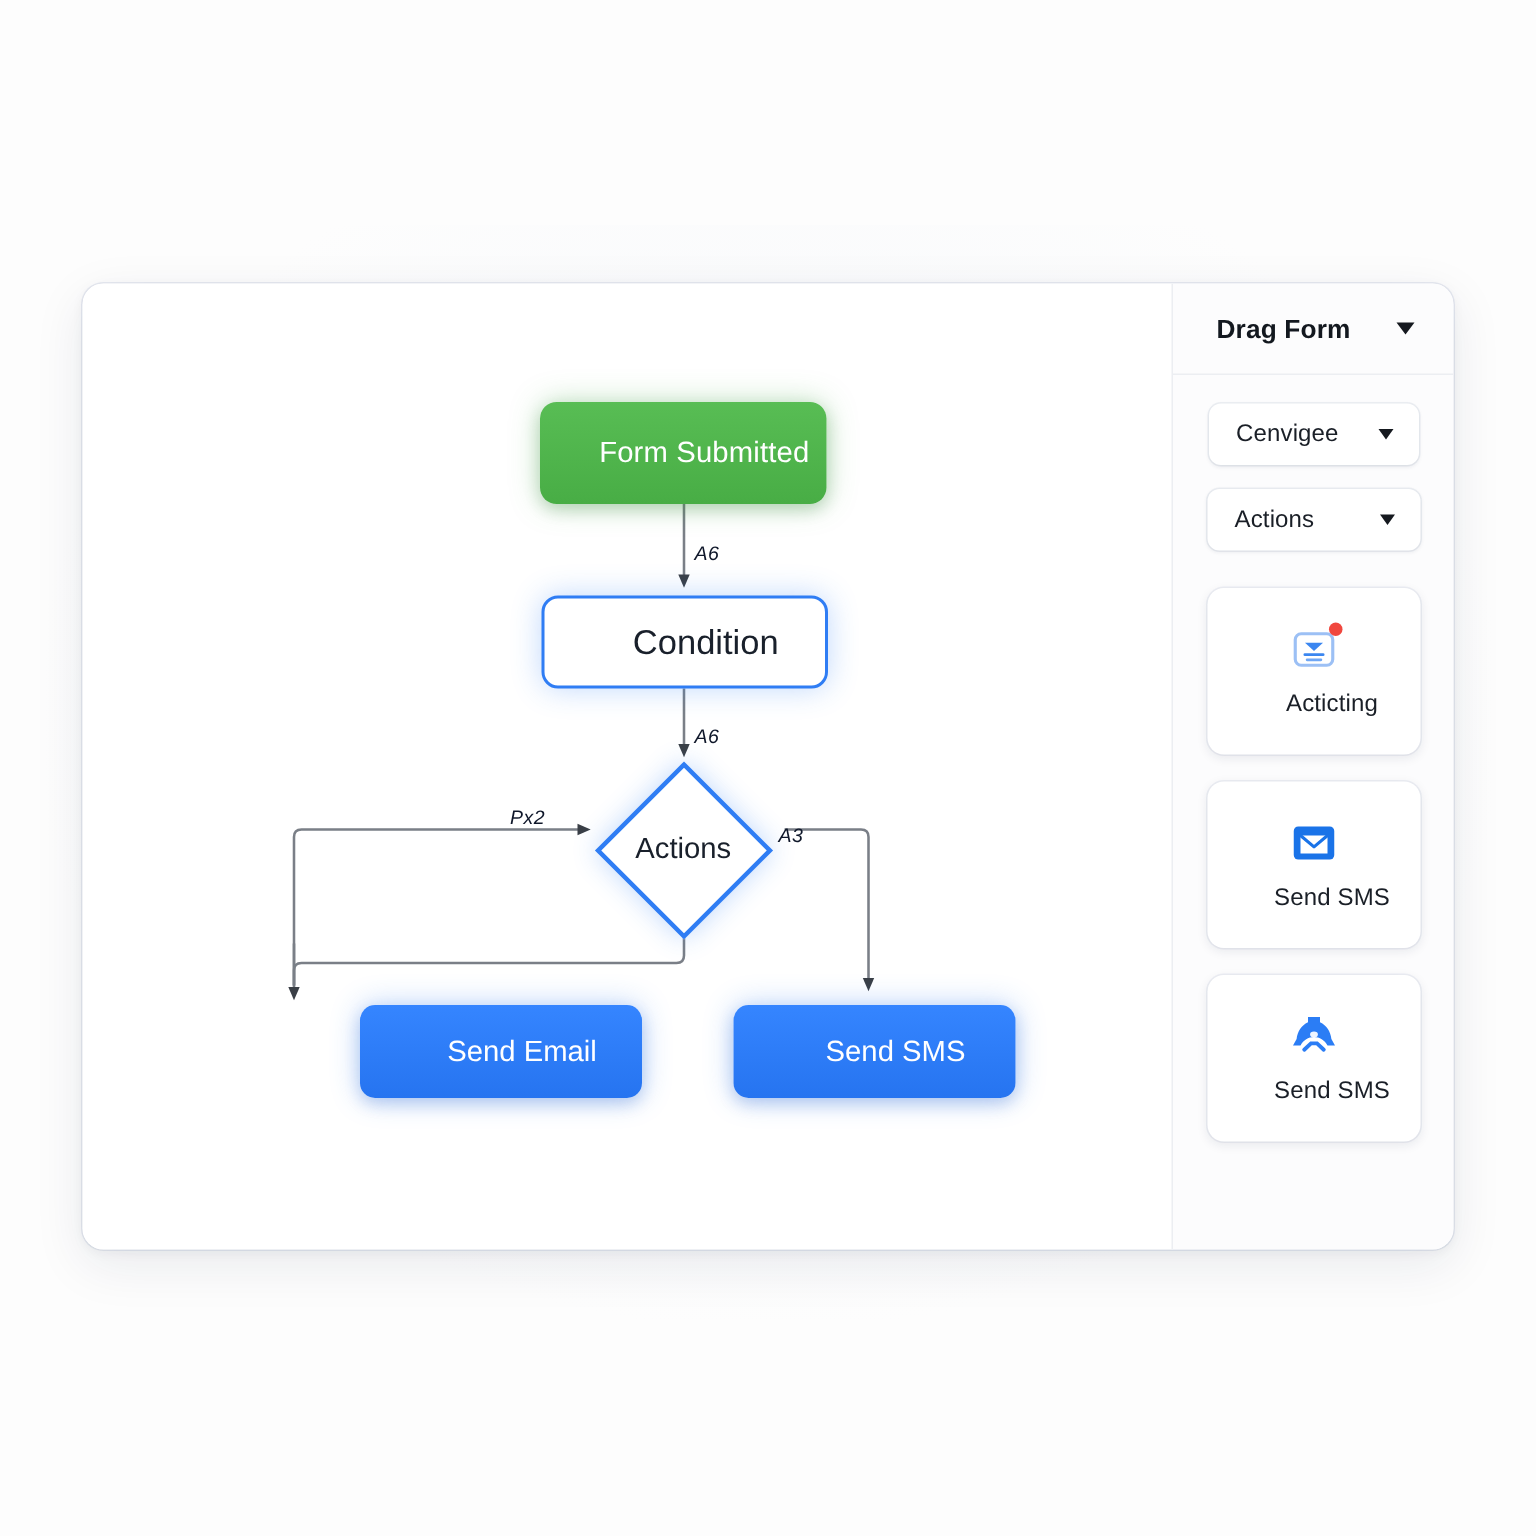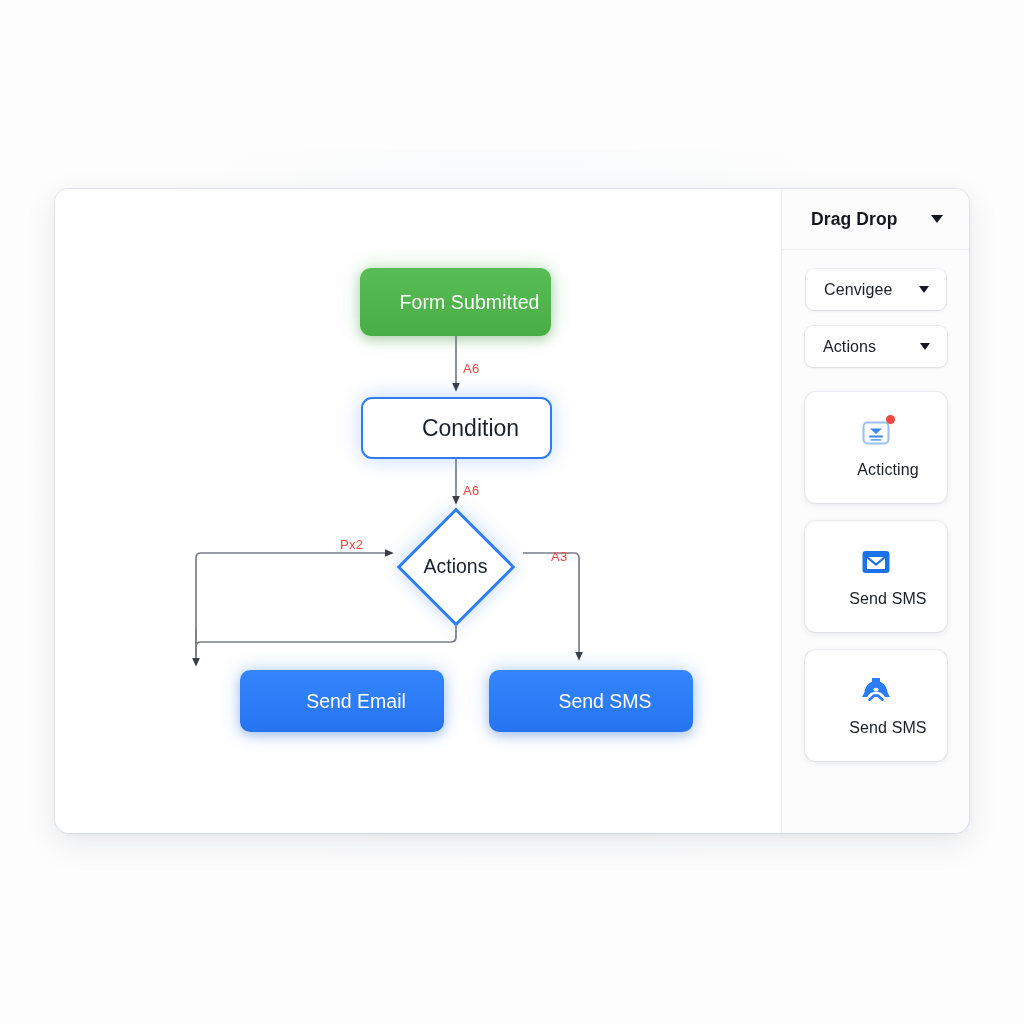--- a/index.html
+++ b/index.html
@@ -124,46 +124,47 @@
     width: 100%; height: 100%;
     display: flex;
     align-items: center;
     justify-content: center;
     font-size: 19.5px;
     color: #19202b;
     z-index: 2;
   }
 
   .node-action {
-    width: 204px;
+    width: 188px;
     height: 62px;
     background: linear-gradient(180deg, #3585ff 0%, #2674f0 100%);
     border-radius: 10px;
     color: #ffffff;
     font-size: 19.5px;
     font-weight: 500;
     box-shadow: 0 0 20px rgba(47,125,244,.32),
                 0 4px 10px rgba(30,85,190,.22);
   }
   .node-email { left: 185px; top: 481px; }
   .node-sms   { left: 434px; top: 481px; }
 
   
   .edge-label {
     position: absolute;
     font-size: 13px;
-    color: #ef4444;
+    color: #0f172a;
     letter-spacing: .3px;
     user-select: none;
     white-space: nowrap;
+    font-style: italic;
   }
   .lbl-a6-top  { left: 408px; top: 172px; }
   .lbl-a6-mid  { left: 408px; top: 294px; }
   .lbl-left    { left: 285px; top: 348px; }
-  .lbl-right   { left: 496px; top: 360px; }
+  .lbl-right   { left: 464px; top: 360px; }
 
   
   .sidebar {
     position: relative;
     flex: 1 1 auto;
     height: 100%;
     background: #fcfcfd;
     display: flex;
     flex-direction: column;
   }
@@ -321,21 +322,21 @@
 
     <span class="edge-label lbl-a6-top">A6</span>
     <span class="edge-label lbl-a6-mid">A6</span>
     <span class="edge-label lbl-left">Px2</span>
     <span class="edge-label lbl-right">A3</span>
   </div>
 
   <div class="sidebar">
 
     <div class="sidebar-header">
-      <span class="sidebar-title">Drag Drop</span>
+      <span class="sidebar-title">Drag Form</span>
       <span class="caret"></span>
     </div>
 
     <div class="sidebar-body">
 
       <div class="select-box first">
         <span class="select-label">Cenvigee</span>
         <span class="caret-sm"></span>
       </div>
 

